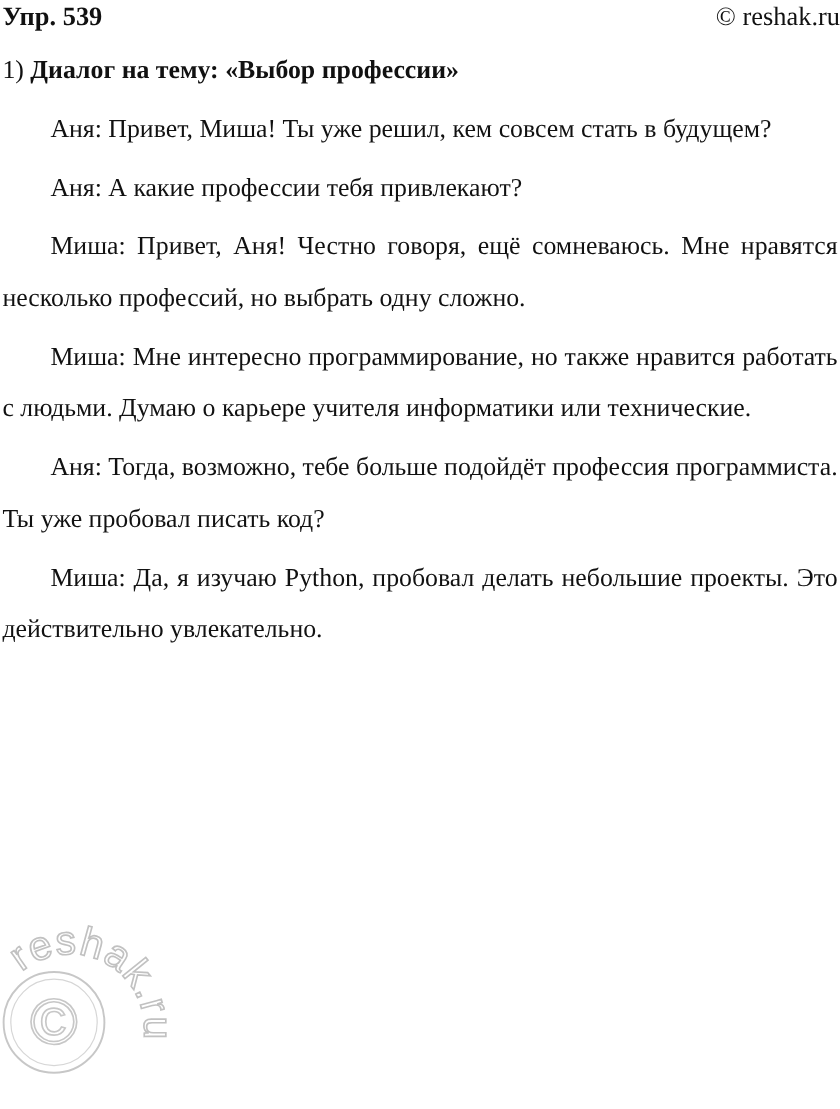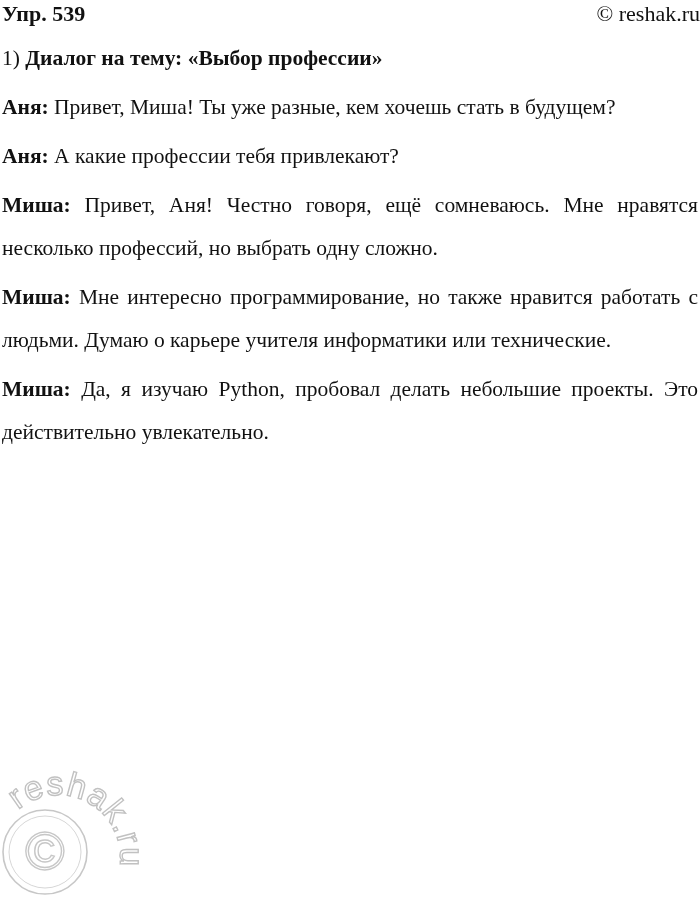--- a/index.html
+++ b/index.html
@@ -53,21 +53,22 @@
     .dialog {
       margin-top: 6px;
     }
     .line-item {
       font-size: 21.5px;
       line-height: 43px;
       text-align: justify;
       margin: 0 0 6px 0;
     }
     .speaker {
-      font-weight: bold;
+      font-weight: normal;
+      margin-left: 40px;
     }
     .watermark {
       position: absolute;
       left: 0;
       top: 770px;
       width: 150px;
       height: 154px;
       pointer-events: none;
       opacity: 0.55;
     }
@@ -83,33 +84,37 @@
   </div>
 
   <div class="subtitle">
     <span class="num">1)</span>
     <span class="text">Диалог на тему: «Выбор профессии»</span>
   </div>
 
   <div class="dialog">
     <p class="line-item">
       <span class="speaker">Аня:</span>
-      <span>Привет, Миша! Ты уже разные, кем хочешь стать в будущем?</span>
+      <span>Привет, Миша! Ты уже решил, кем совсем стать в будущем?</span>
     </p>
     <p class="line-item">
       <span class="speaker">Аня:</span>
       <span>А какие профессии тебя привлекают?</span>
     </p>
     <p class="line-item">
       <span class="speaker">Миша:</span>
       <span>Привет, Аня! Честно говоря, ещё сомневаюсь. Мне нравятся несколько профессий, но выбрать одну сложно.</span>
     </p>
     <p class="line-item">
       <span class="speaker">Миша:</span>
       <span>Мне интересно программирование, но также нравится работать с людьми. Думаю о карьере учителя информатики или технические.</span>
+    </p>
+    <p class="line-item">
+      <span class="speaker">Аня:</span>
+      <span>Тогда, возможно, тебе больше подойдёт профессия программиста. Ты уже пробовал писать код?</span>
     </p>
     <p class="line-item">
       <span class="speaker">Миша:</span>
       <span>Да, я изучаю Python, пробовал делать небольшие проекты. Это действительно увлекательно.</span>
     </p>
   </div>
 </div>
 
 <svg class="watermark" viewBox="0 0 150 154" xmlns="http://www.w3.org/2000/svg">
   <defs>

